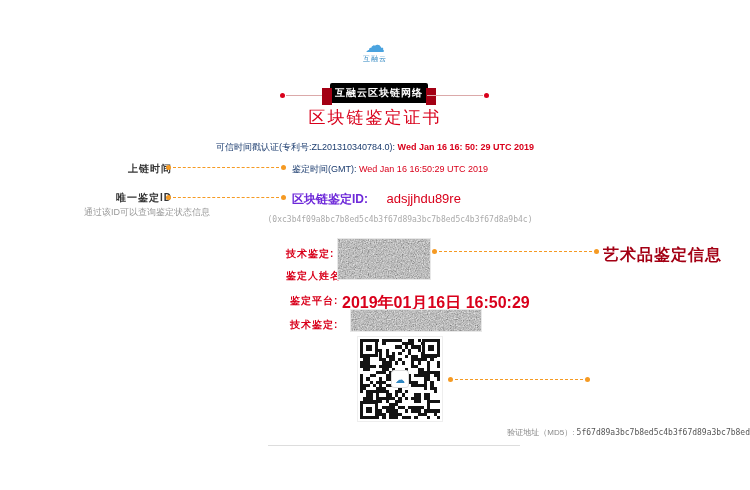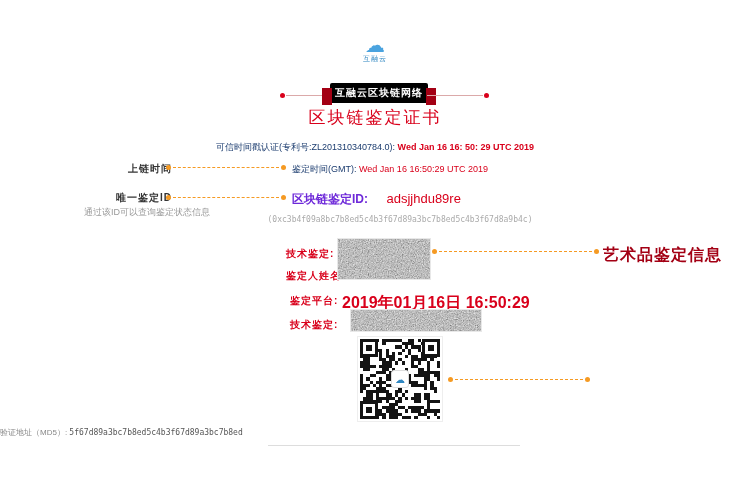--- a/index.html
+++ b/index.html
@@ -60,21 +60,21 @@
   .finder::after{content:"";position:absolute;left:3px;top:3px;width:6px;height:6px;background:#141414;}
   .finder.tl{left:2px;top:2px;}
   .finder.tr{right:2px;top:2px;}
   .finder.bl{left:2px;bottom:2px;}
   .qr-logo{
     position:absolute;left:50%;top:50%;transform:translate(-50%,-50%);
     width:16px;height:16px;background:#fff;border-radius:3px;border:1px solid #ddd;
     display:flex;align-items:center;justify-content:center;font-size:10px;color:#2e86c1;
   }
   
-  .md5-line{position:absolute;left:0;top:427px;width:100%;text-align:left;font-size:8px;color:#888;}
+  .md5-line{position:absolute;left:0;top:427px;width:100%;text-align:right;font-size:8px;color:#888;}
   .md5-value{color:#555;font-family:"DejaVu Sans Mono","Liberation Mono",monospace;}
   .divider{position:absolute;left:268px;top:445px;width:252px;height:1px;background:#ddd;}
   .brand-footer{position:absolute;left:0;top:453px;width:100%;text-align:center;font-size:8px;color:#aaa;letter-spacing:1px;}
 </style>
 </head>
 <body>
 
 <div class="page">
 
   <div class="logo">

